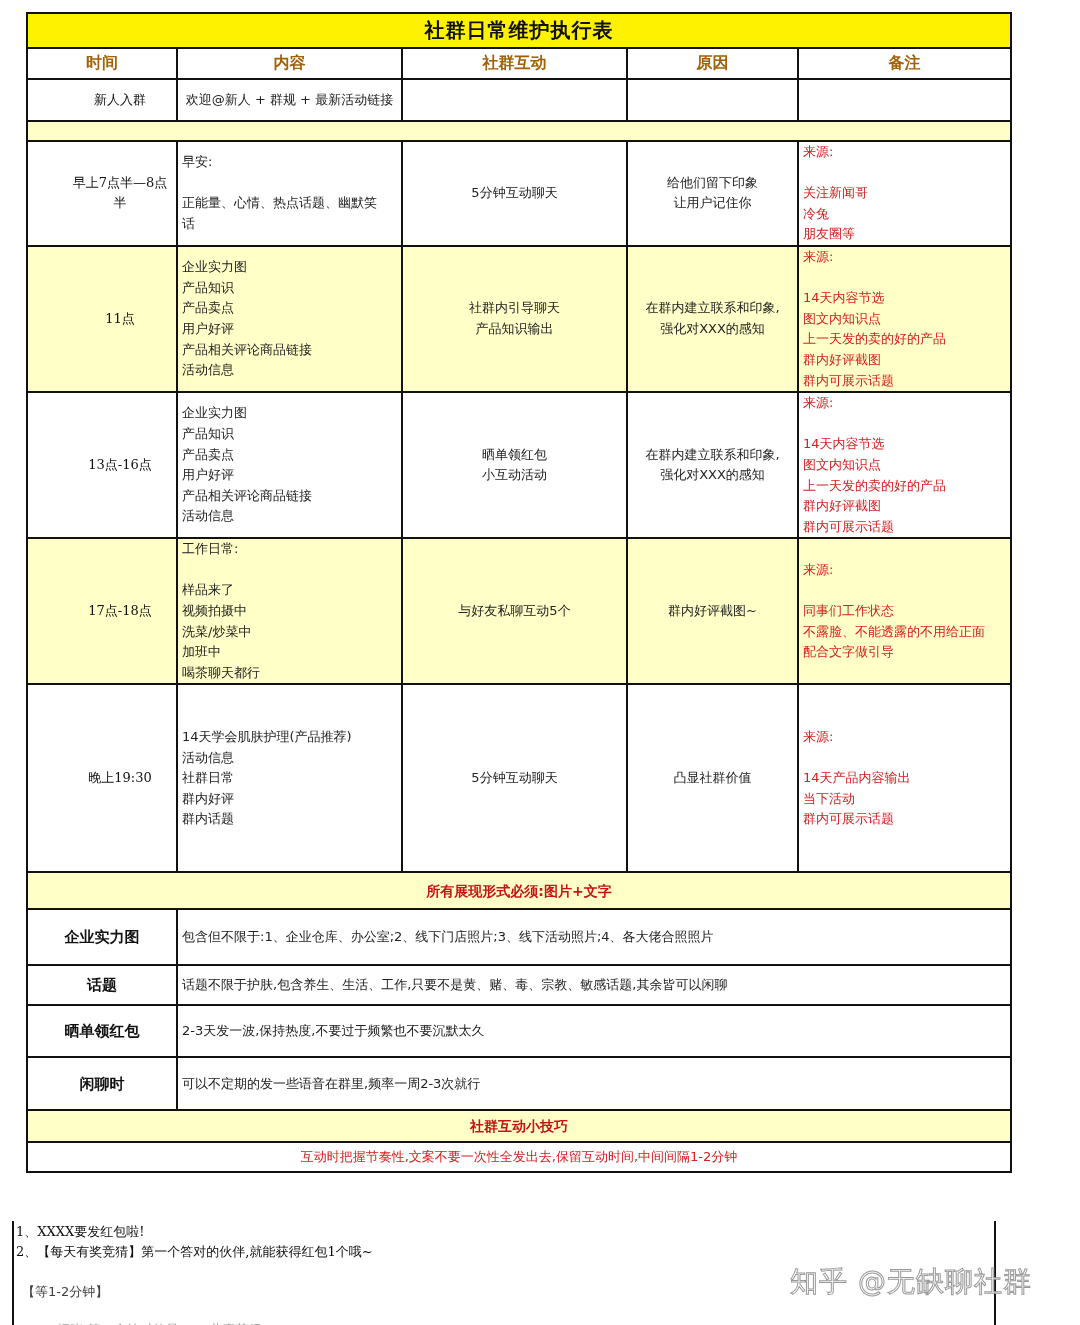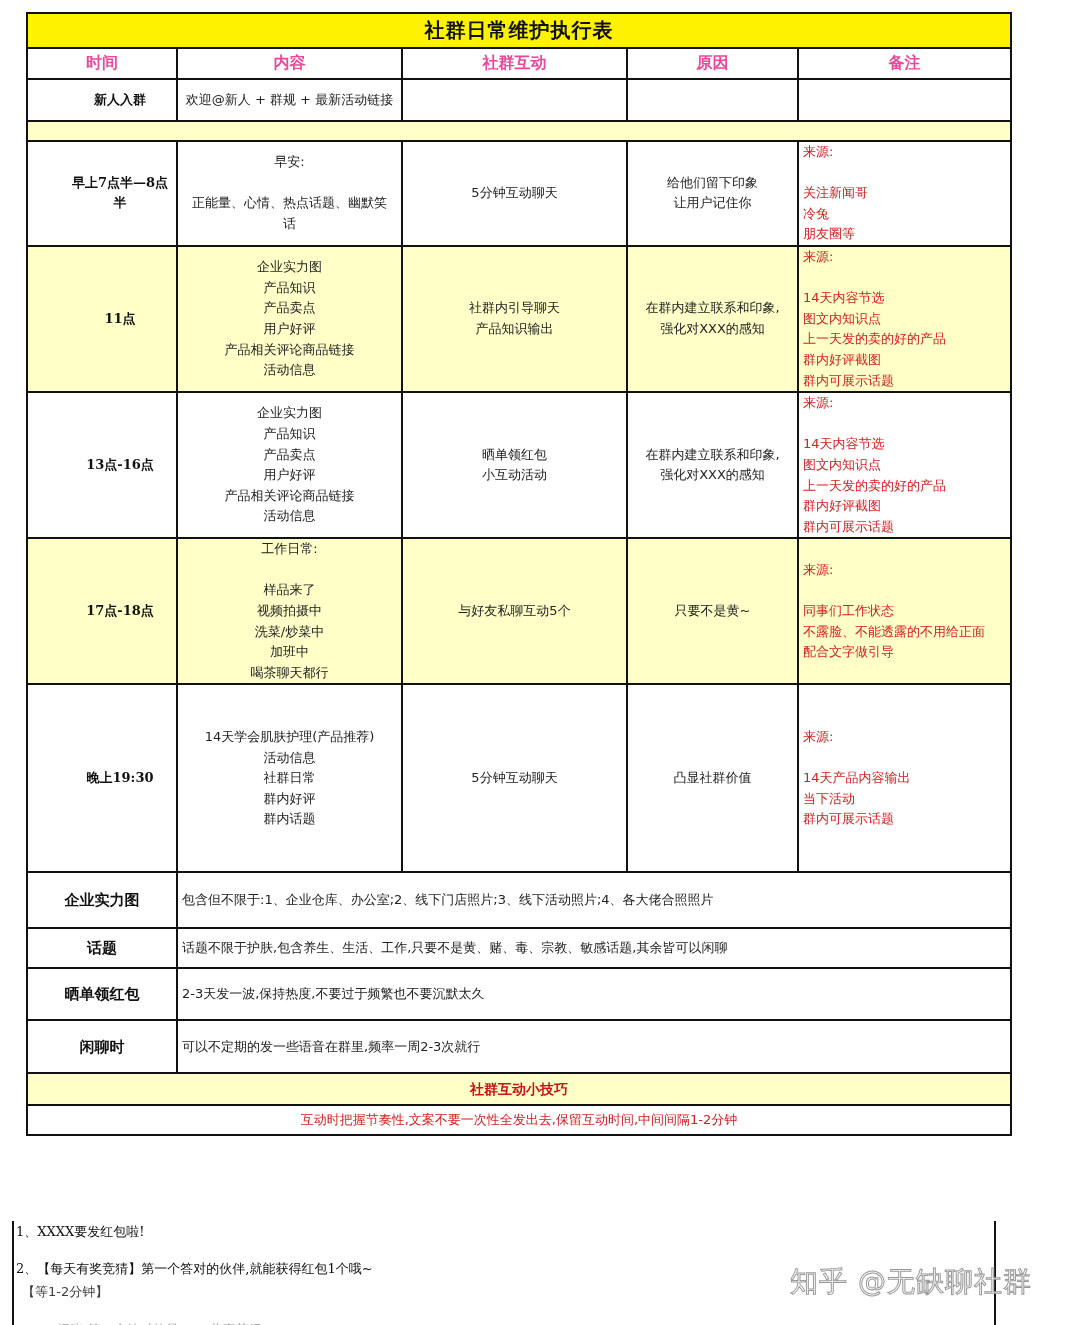--- a/index.html
+++ b/index.html
@@ -2,23 +2,23 @@
 <html><head>
 <meta charset="utf-8">
 <style>
   * { box-sizing: border-box; margin: 0; padding: 0; }
   html, body { width: 1080px; height: 1325px; background: #ffffff; overflow: hidden; }
   body { position: relative; font-family: "DejaVu Sans", "Liberation Sans", sans-serif; color: #222; }
   .sheet { position: absolute; left: 26px; top: 12px; width: 984px; }
   table { border-collapse: collapse; width: 984px; table-layout: fixed; }
   td { border: 2px solid #111; font-size: 13px; line-height: 20.6px; vertical-align: middle; padding: 0 4px; }
   .title-cell { background: #fff200; height: 35px; text-align: center; font-size: 20px; font-weight: bold; letter-spacing: 1px; color: #111; }
-  .hdr td { height: 31px; text-align: center; font-size: 16px; font-weight: bold; color: #ec4899; }
-  .time { text-align: center; font-weight: bold; font-size: 13px; color: #111; font-family: "DejaVu Serif", "Liberation Serif", serif; padding-left: 40px; }
-  .content { text-align: center; }
+  .hdr td { height: 31px; text-align: center; font-size: 16px; font-weight: bold; color: #a16207; }
+  .time { text-align: center; font-weight: normal; font-size: 13px; color: #111; font-family: "DejaVu Serif", "Liberation Serif", serif; padding-left: 40px; }
+  .content { text-align: left; }
   .center { text-align: center; }
   .red { color: #d42020; text-align: left; }
   .yellow { background: #ffffc8; }
   .spacer { height: 20px; background: #ffffc8; }
   .banner { height: 37px; background: #ffffc8; text-align: center; color: #c81414; font-weight: bold; font-size: 14px; }
   .info-label { text-align: center; font-weight: bold; font-size: 15px; color: #111; }
   .info-text { font-size: 13px; padding-left: 4px; }
   .tips-head { height: 32px; background: #ffffc8; text-align: center; color: #c81414; font-weight: bold; font-size: 14px; }
   .tips-sub { height: 30px; text-align: center; color: #d42020; font-size: 13px; }
   .free { position: absolute; left: 12px; top: 1221px; width: 984px; height: 110px; border-left: 2px solid #111; border-right: 2px solid #111; }
@@ -163,21 +163,21 @@
       <span>样品来了</span>
       <span>视频拍摄中</span>
       <span>洗菜/炒菜中</span>
       <span>加班中</span>
       <span>喝茶聊天都行</span>
     </td>
     <td class="center lines">
       <span>与好友私聊互动5个</span>
     </td>
     <td class="center lines">
-      <span>只要不是黄~</span>
+      <span>群内好评截图~</span>
     </td>
     <td class="red lines">
       <span>来源:</span>
       <span>&nbsp;</span>
       <span>同事们工作状态</span>
       <span>不露脸、不能透露的不用给正面</span>
       <span>配合文字做引导</span>
     </td>
   </tr>
 
@@ -198,20 +198,23 @@
     </td>
     <td class="red lines">
       <span>来源:</span>
       <span>&nbsp;</span>
       <span>14天产品内容输出</span>
       <span>当下活动</span>
       <span>群内可展示话题</span>
     </td>
   </tr>
 
+  <tr>
+    <td colspan="5" class="banner">所有展现形式必须:图片+文字</td>
+  </tr>
 
   <tr class="h-i1">
     <td class="info-label">企业实力图</td>
     <td colspan="4" class="info-text">包含但不限于:1、企业仓库、办公室;2、线下门店照片;3、线下活动照片;4、各大佬合照照片</td>
   </tr>
   <tr class="h-i2">
     <td class="info-label">话题</td>
     <td colspan="4" class="info-text">话题不限于护肤,包含养生、生活、工作,只要不是黄、赌、毒、宗教、敏感话题,其余皆可以闲聊</td>
   </tr>
   <tr class="h-i3">
@@ -228,18 +231,18 @@
   </tr>
   <tr>
     <td colspan="5" class="tips-sub">互动时把握节奏性,文案不要一次性全发出去,保留互动时间,中间间隔1-2分钟</td>
   </tr>
 </tbody>
     </table>
 </div>
 
 <div class="free">
   <div class="line" style="top:2px;">1、XXXX要发红包啦!</div>
-  <div class="line" style="top:39px;">2、【每天有奖竞猜】第一个答对的伙伴,就能获得红包1个哦~</div>
+  <div class="line" style="top:22px;">2、【每天有奖竞猜】第一个答对的伙伴,就能获得红包1个哦~</div>
   <div class="wait">【等1-2分钟】</div>
   <div class="cut">3、揭晓:第一个答对的是XXX,恭喜获得</div>
 </div>
 
 <div class="watermark">知乎 @无缺聊社群</div>
 
 </body></html>

